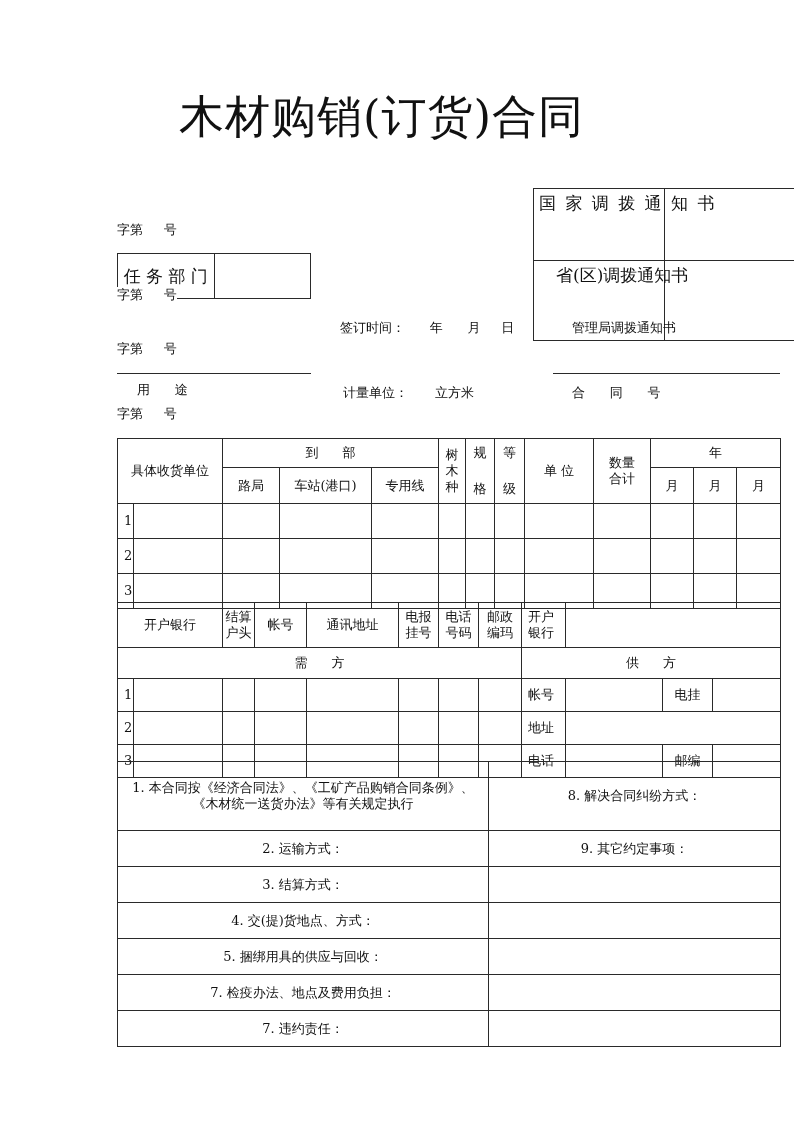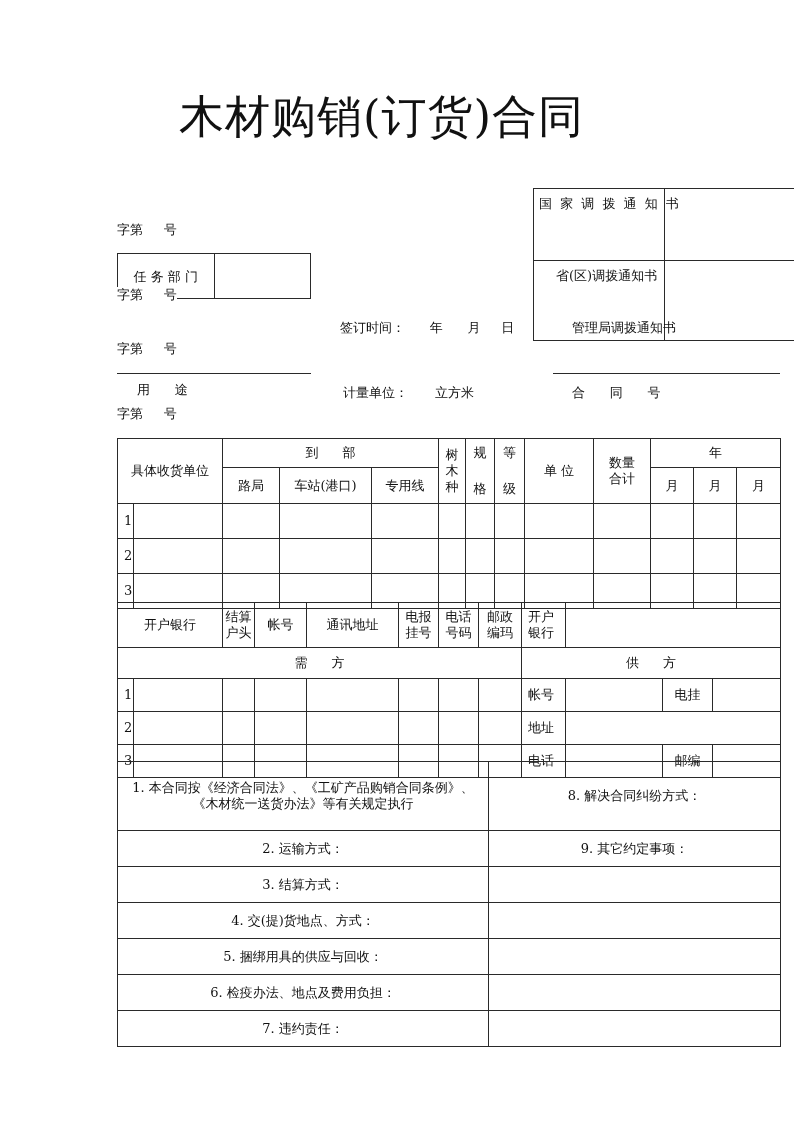--- a/index.html
+++ b/index.html
@@ -44,21 +44,21 @@
   }
 
   
   .mini-table {
     position: absolute;
     border-collapse: collapse;
     table-layout: fixed;
   }
   .mini-table td {
     border: 1px solid #2a2a2a;
-    font-size: 13px;
+    font-size: 17px;
     padding: 3px 5px;
     vertical-align: middle;
     line-height: 17px;
     font-family: "DejaVu Serif", "Liberation Serif", serif;
   }
   .rule {
     position: absolute;
     height: 0;
     border-top: 1px solid #2a2a2a;
   }
@@ -431,21 +431,21 @@
       <td class="clause-cell"></td>
     </tr>
     <tr>
       <td class="clause-cell" style="height:33px;">
         <span class="l2">5. 捆绑用具的供应与回收：</span>
       </td>
       <td class="clause-cell"></td>
     </tr>
     <tr>
       <td class="clause-cell" style="height:33px;">
-        <span class="l2">6. 检疫办法、地点及费用负担：</span>
+        <span class="l2">7. 检疫办法、地点及费用负担：</span>
       </td>
       <td class="clause-cell"></td>
     </tr>
     <tr>
       <td class="clause-cell" style="height:33px;">
         <span class="l2">7. 违约责任：</span>
       </td>
       <td class="clause-cell"></td>
     </tr>
   </tbody>

